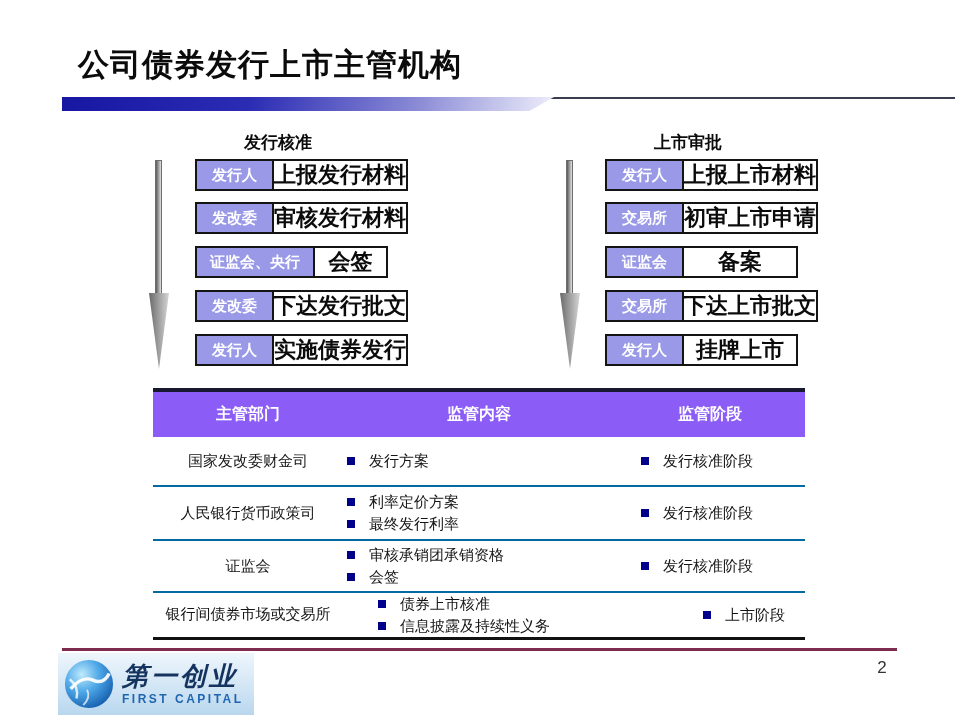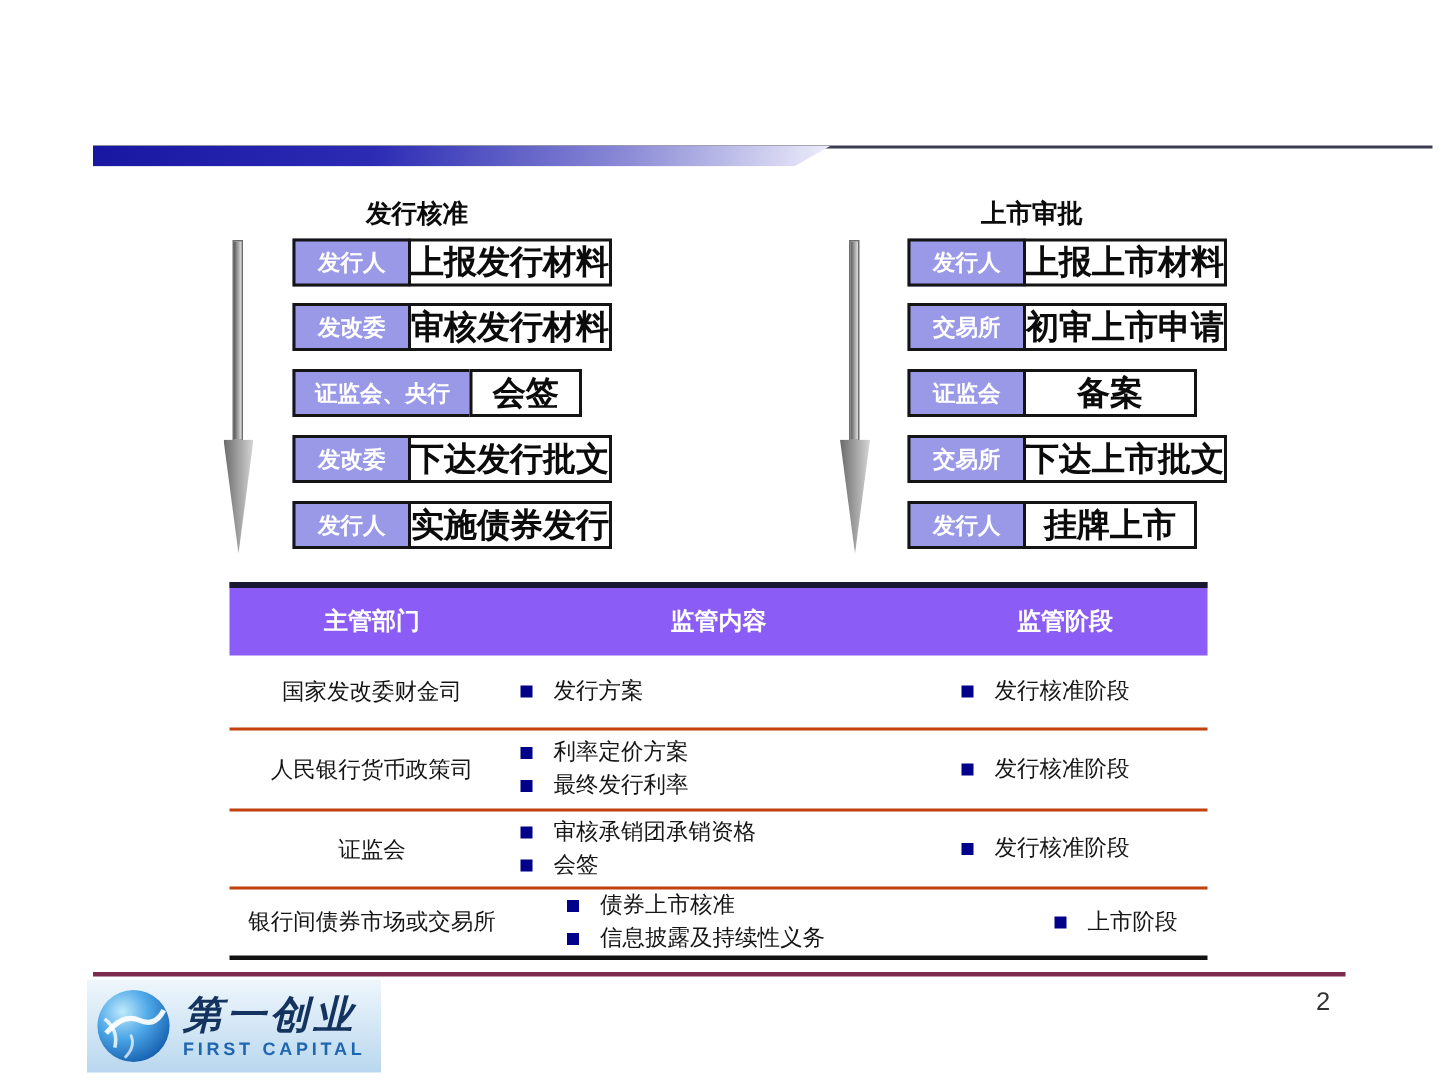--- a/index.html
+++ b/index.html
@@ -36,21 +36,21 @@
     color:#ffffff;font-weight:bold;font-size:15px;display:flex;align-items:center;justify-content:center;white-space:nowrap;}
   .actor.wide{width:120px;}
   .action{flex:1;background:#ffffff;border:2px solid #141414;margin-left:-2px;
     color:#0b0b0b;font-weight:bold;font-size:22px;display:flex;align-items:center;justify-content:center;white-space:nowrap;}
 
   
   .reg-table{position:absolute;left:153px;top:388px;width:652px;}
   .thead{display:grid;grid-template-columns:190px 272px 190px;height:49px;
     background:#8b5cf6;border-top:4px solid #181830;align-items:center;}
   .th{color:#ffffff;font-weight:bold;font-size:16px;text-align:center;}
-  .trow{display:grid;grid-template-columns:190px 272px 190px;border-bottom:2px solid #c2410c;align-items:center;}
+  .trow{display:grid;grid-template-columns:190px 272px 190px;border-bottom:2px solid #0369a1;align-items:center;}
   .trow.last{border-bottom:3px solid #111111;gap:31px;}
   .r1{min-height:50px;} .r2{min-height:54px;} .r3{min-height:52px;} .r4{min-height:46px;}
   .td-dept{font-size:15px;color:#151515;text-align:center;padding:0 4px;}
   .blist{list-style:none;margin:0;padding:0 0 0 4px;}
   .blist li{display:flex;align-items:center;font-size:15px;color:#151515;line-height:1.45;}
   .sq{display:inline-block;width:8px;height:8px;background:#00008b;margin-right:14px;flex:0 0 auto;}
   .td-stage .blist{padding-left:26px;}
 
   
   .footer-line{position:absolute;left:62px;top:648px;width:835px;height:3px;background:#7d2b4e;}
@@ -59,20 +59,21 @@
   .logo-text{margin-left:8px;}
   .logo-cn{font-size:26px;font-weight:bold;color:#14335f;font-style:italic;letter-spacing:3px;line-height:1;}
   .logo-en{font-size:12px;font-weight:bold;color:#1f66b0;letter-spacing:2.5px;margin-top:3px;}
   .page-number{position:absolute;left:870px;top:658px;width:24px;text-align:center;font-size:17px;color:#333333;}
 </style>
 </head>
 <body>
 
 <div class="slide">
 
+  <h1 class="title">公司债券发行上市主管机构</h1>
   <div class="title-rule"></div>
   <div class="title-grad"></div>
 
   <div class="flow-heading fh-left">发行核准</div>
   <div class="arrow-shaft as-left"></div>
   <div class="arrow-head ah-left"></div>
 
   <div class="flow-row left t1">
     <div class="actor">发行人</div>
     <div class="action">上报发行材料</div>

